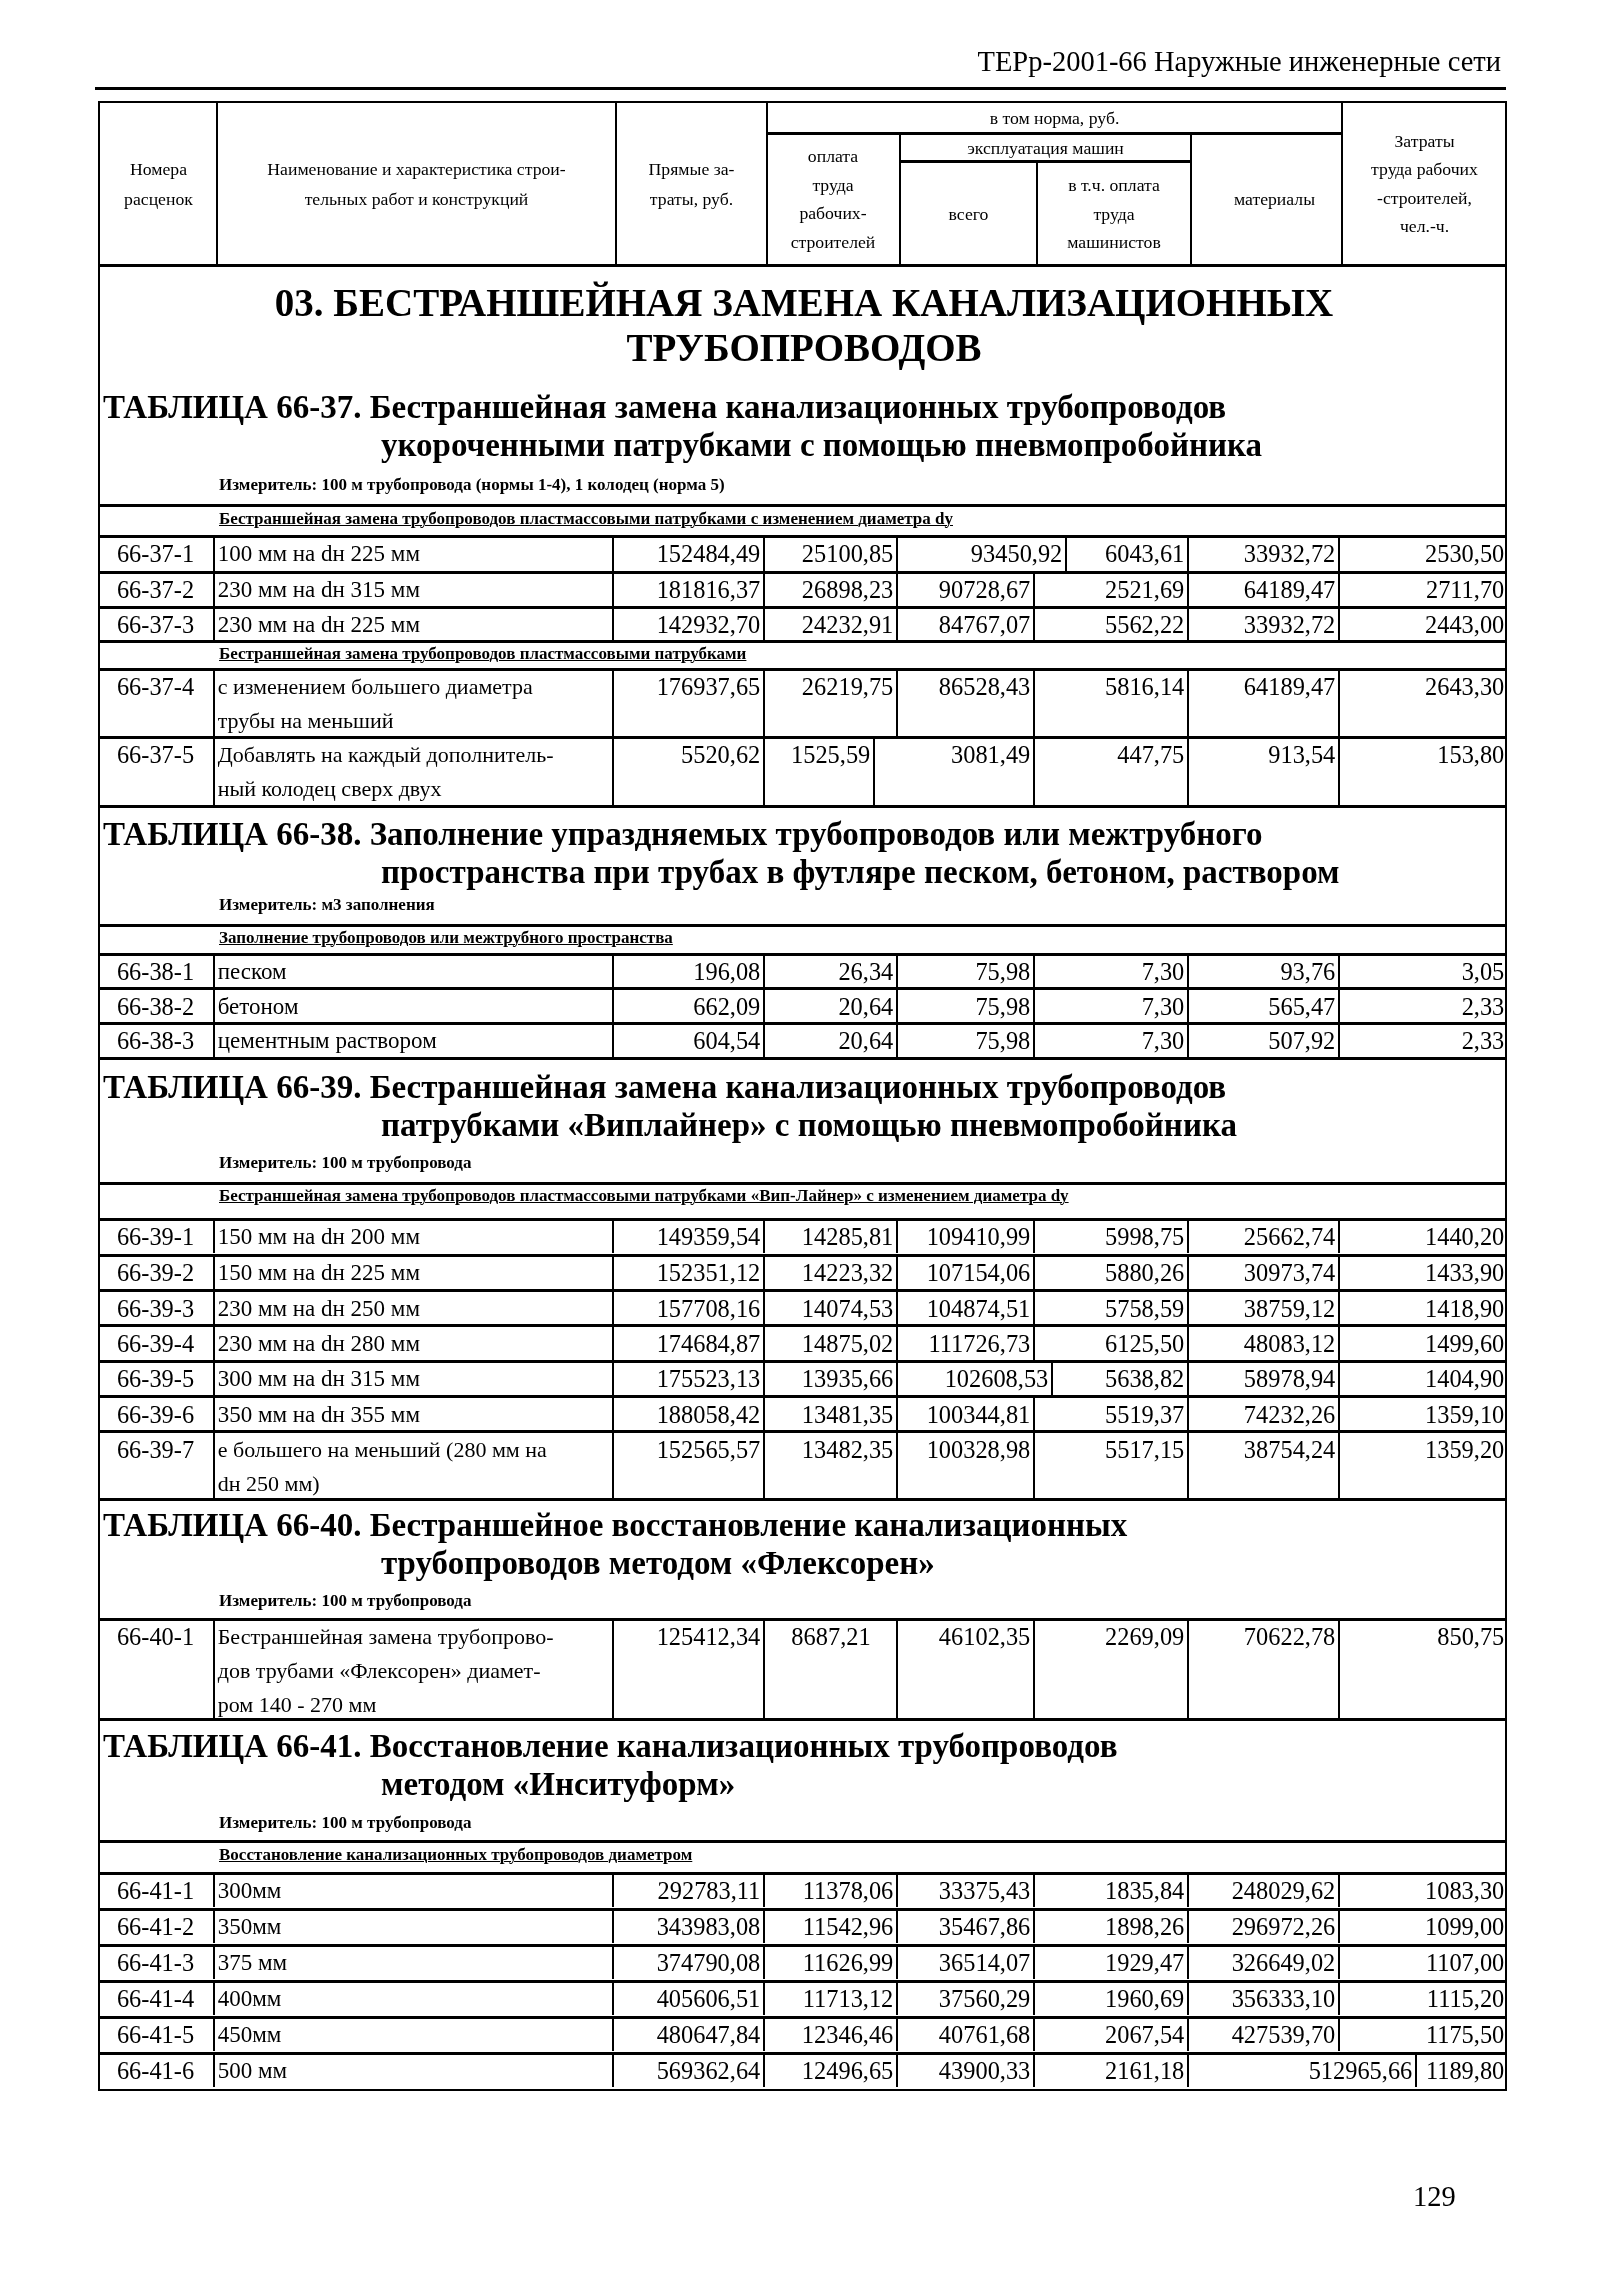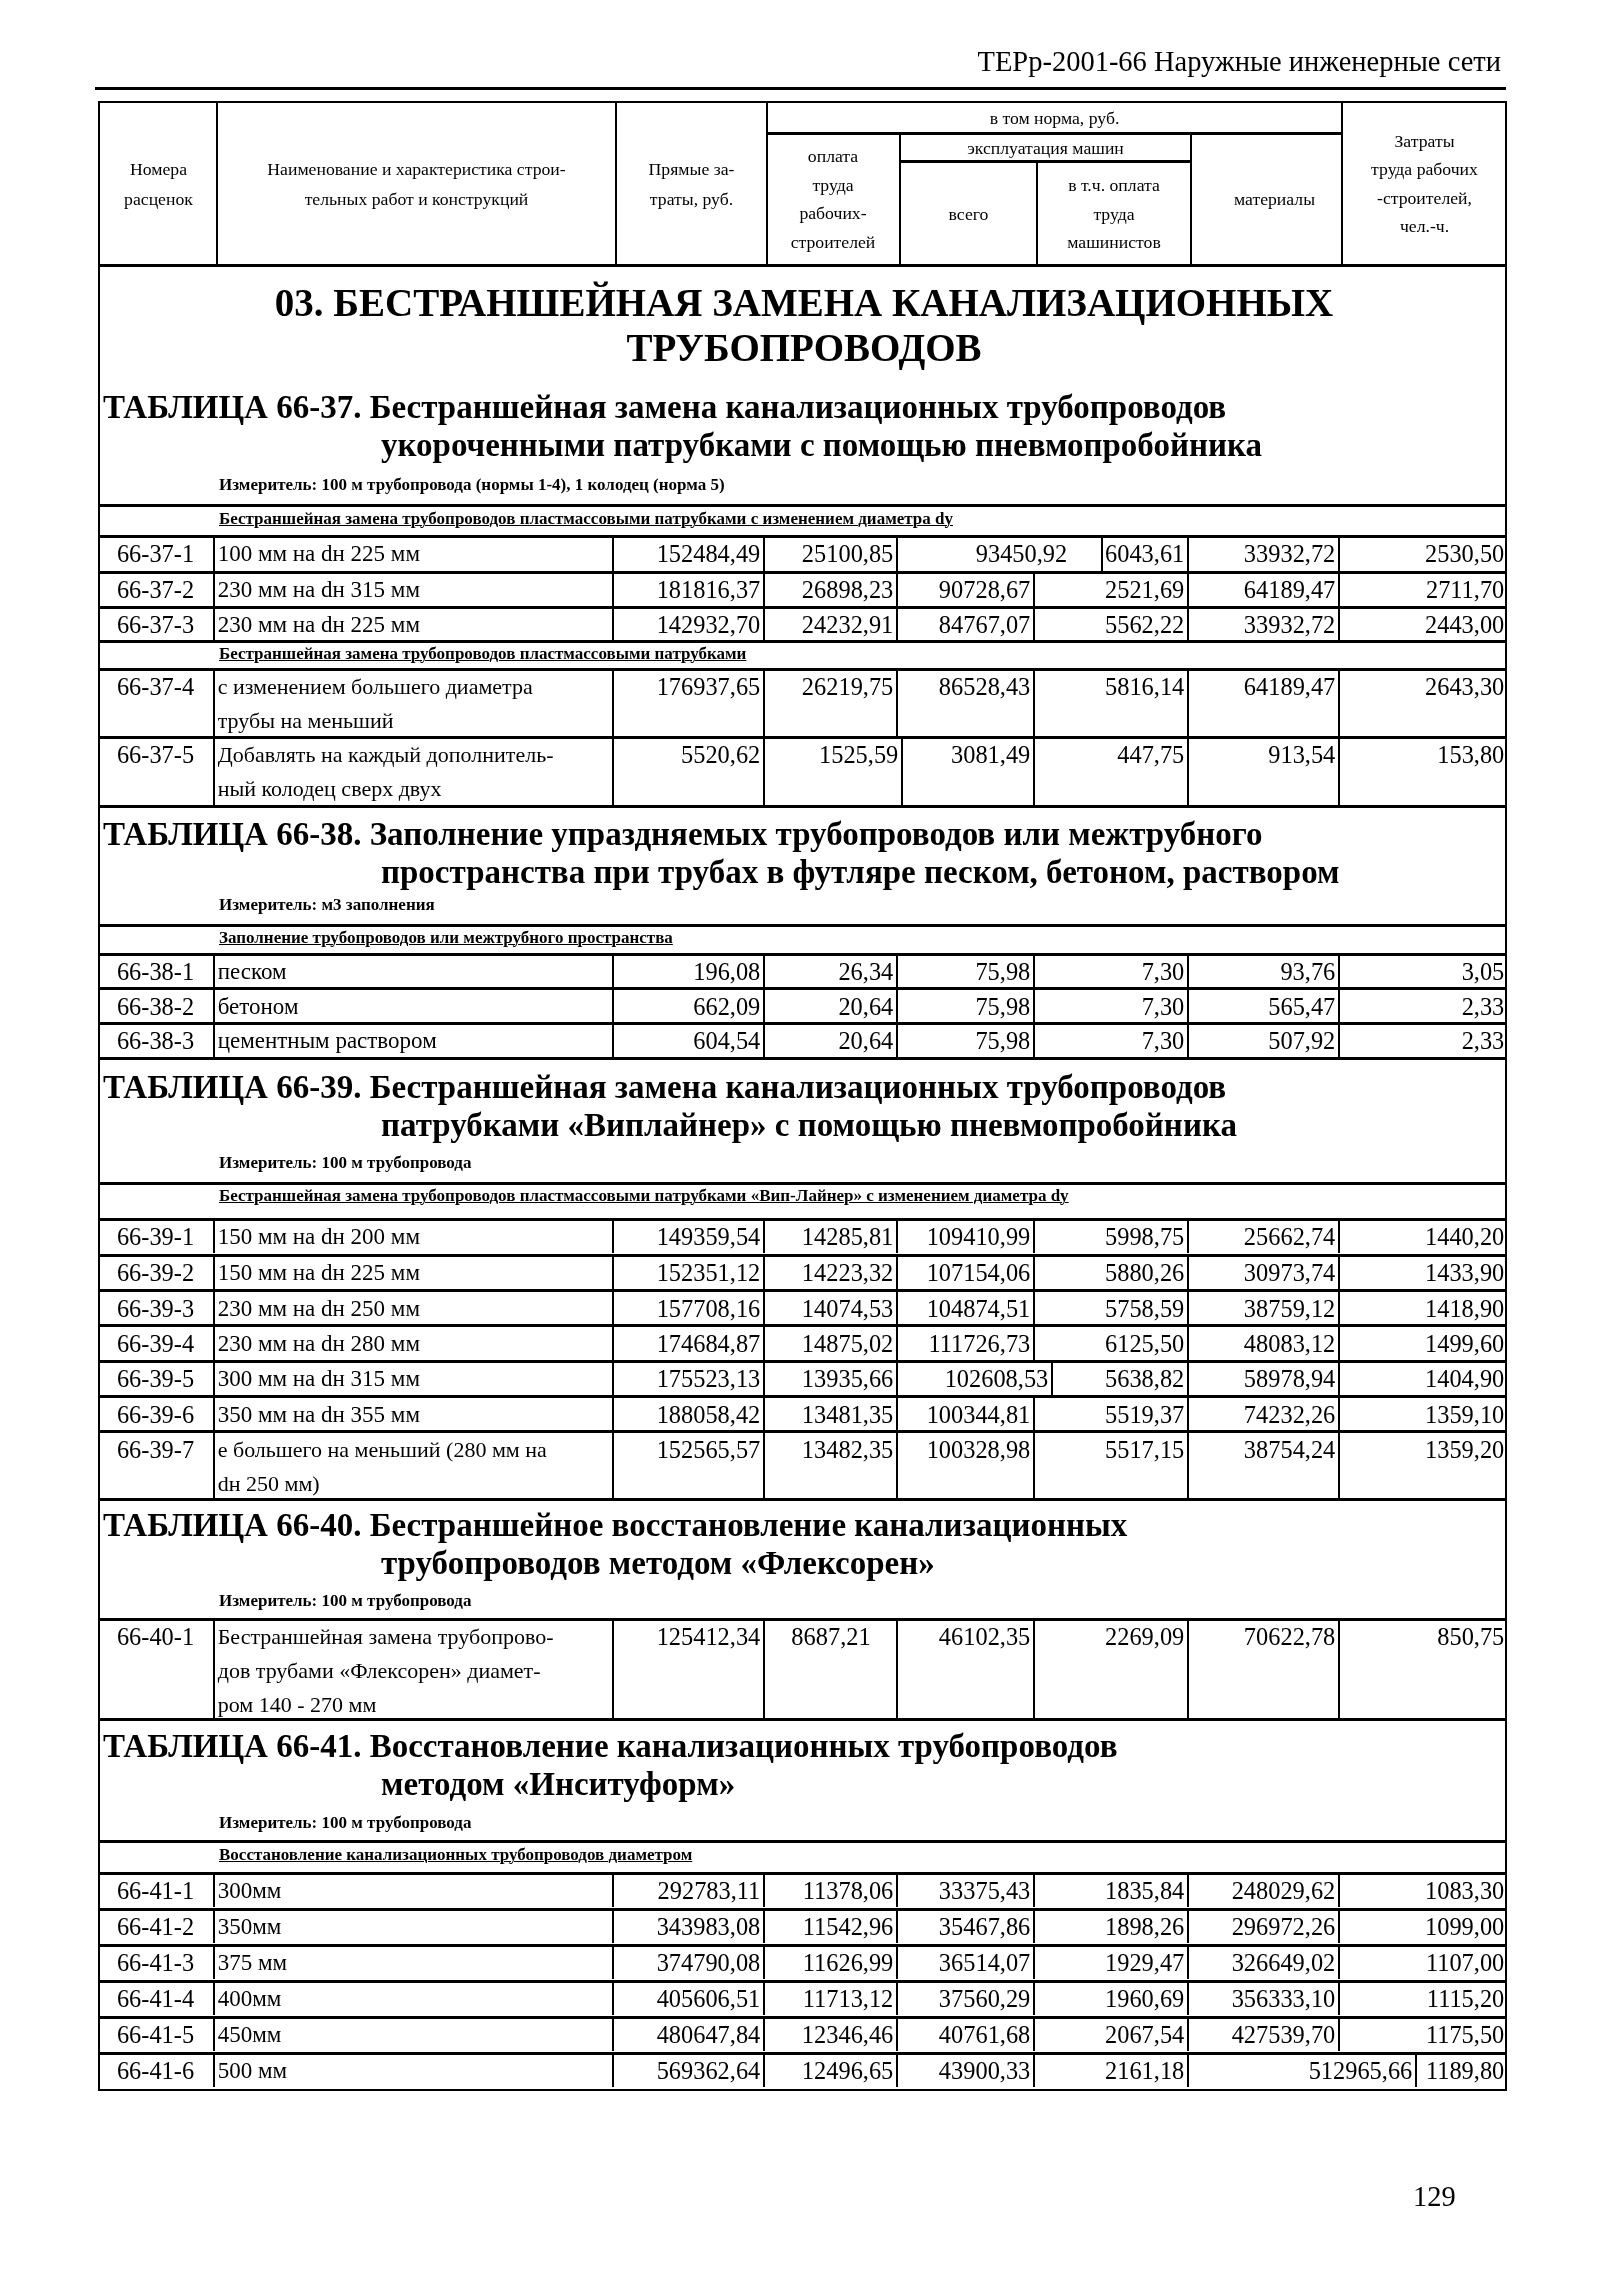--- a/index.html
+++ b/index.html
@@ -116,21 +116,21 @@
 <div class="meter" style="top:475px;">Измеритель: 100 м трубопровода (нормы 1-4), 1 колодец (норма 5)</div>
 <div class="hline" style="left:98px;top:504px;width:1409px;"></div>
 <div class="group" style="top:509px;">Бестраншейная замена трубопроводов пластмассовыми патрубками с изменением диаметра dy</div>
 <div class="hline" style="left:98px;top:535px;width:1409px;"></div>
 
 <div class="row" style="top:537px;height:34px;">
   <div class="cell code">66-37-1</div>
   <div class="cell desc">100 мм на dн 225 мм</div>
   <div class="cell num" style="left:516px;width:151px;">152484,49</div>
   <div class="cell num" style="left:668px;width:132px;">25100,85</div>
-  <div class="cell num" style="left:844px;width:161px;text-align:center;">93450,92</div>
+  <div class="cell num" style="left:808px;width:161px;">93450,92</div>
   <div class="cell num" style="left:937px;width:154px;">6043,61</div>
   <div class="cell num" style="left:1091px;width:151px;">33932,72</div>
   <div class="cell num last" style="left:1243px;width:166px;">2530,50</div>
 </div>
 <div class="hline" style="left:98px;top:571px;width:1409px;"></div>
 <div class="row" style="top:573px;height:33px;">
   <div class="cell code">66-37-2</div>
   <div class="cell desc">230 мм на dн 315 мм</div>
   <div class="cell num" style="left:516px;width:151px;">181816,37</div>
   <div class="cell num" style="left:668px;width:132px;">26898,23</div>
@@ -167,21 +167,21 @@
   <div class="cell num last" style="left:1243px;width:166px;">2643,30</div>
 </div>
 <div class="hline" style="left:98px;top:736px;width:1409px;"></div>
 <div class="row" style="top:738px;height:67px;">
   <div class="cell code">66-37-5</div>
   <div class="cell desc wrap">
     <div>Добавлять на каждый дополнитель-</div>
     <div>ный колодец сверх двух</div>
   </div>
   <div class="cell num" style="left:516px;width:151px;">5520,62</div>
-  <div class="cell num" style="left:700px;width:105px;">1525,59</div>
+  <div class="cell num" style="left:672px;width:105px;">1525,59</div>
   <div class="cell num" style="left:800px;width:137px;">3081,49</div>
   <div class="cell num" style="left:937px;width:154px;">447,75</div>
   <div class="cell num" style="left:1091px;width:151px;">913,54</div>
   <div class="cell num last" style="left:1243px;width:166px;">153,80</div>
 </div>
 <div class="hline" style="left:98px;top:805px;width:1409px;"></div>
 
 <div class="table-title" style="top:815px;">
   <span>ТАБЛИЦА 66-38. Заполнение упраздняемых трубопроводов или межтрубного</span>
   <span class="l2">пространства при трубах в футляре песком, бетоном, раствором</span>

